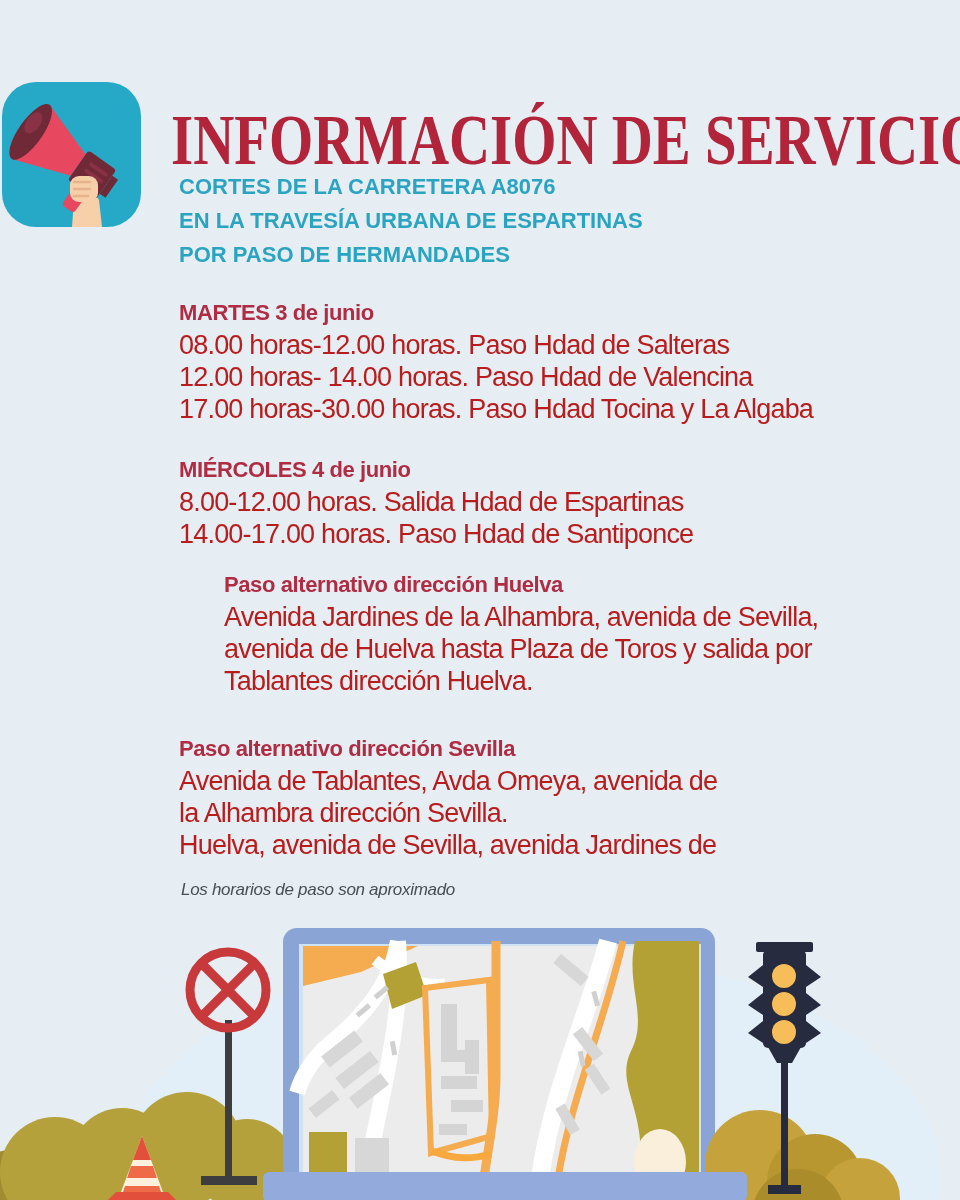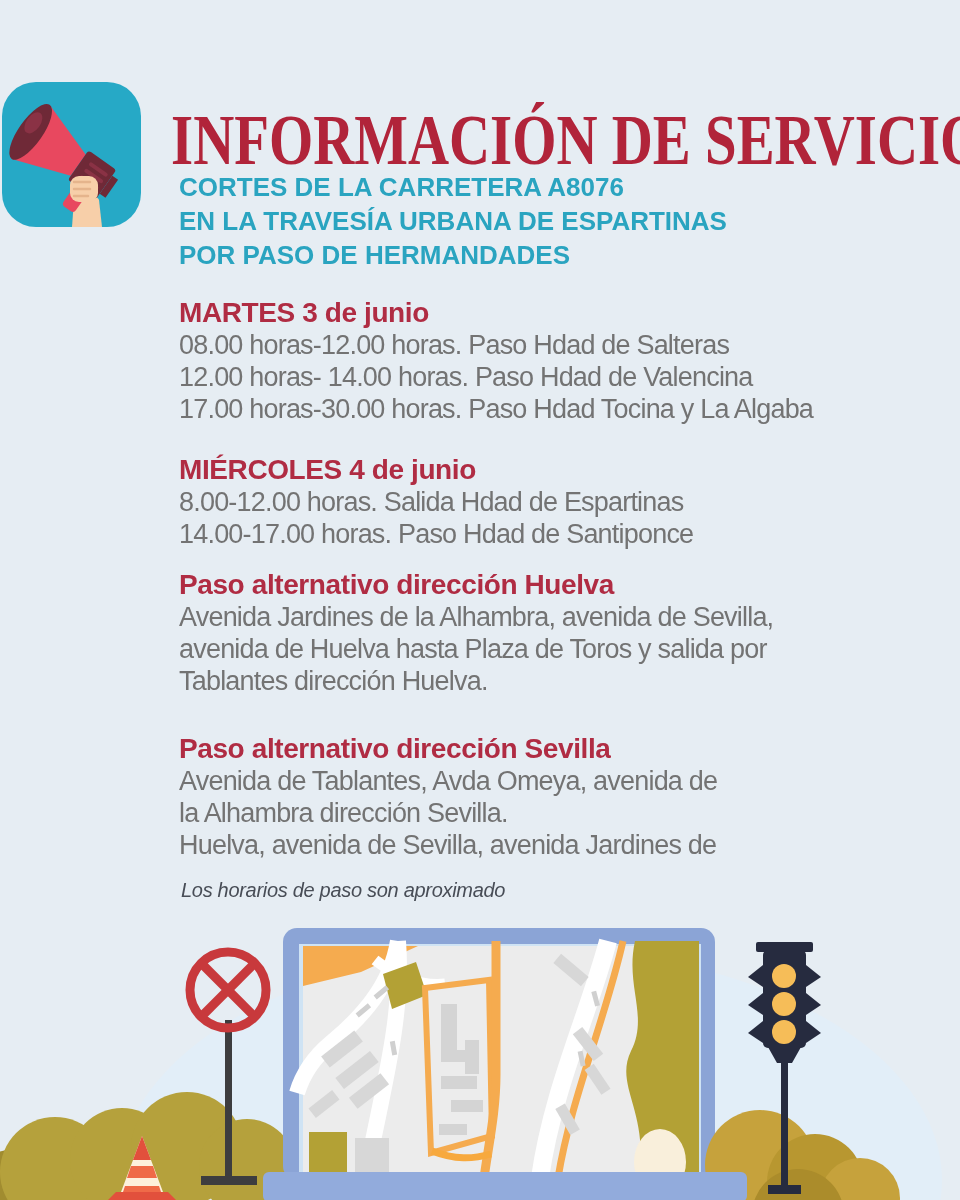--- a/index.html
+++ b/index.html
@@ -7,30 +7,30 @@
   #canvas{position:relative;width:960px;height:1200px;background:#e6edf3;overflow:hidden;}
 
   
   .badge{position:absolute;left:2px;top:82px;width:139px;height:145px;border-radius:34px;background:#26a9c6;}
   .badge svg{position:absolute;left:0;top:0;}
 
   
   .title{position:absolute;left:171px;top:104px;font-family:"Liberation Serif",serif;
          font-weight:700;font-size:72px;line-height:72px;color:#b1243a;white-space:nowrap;
          transform:scaleX(0.79);transform-origin:left top;letter-spacing:0;}
-  .subtitle{position:absolute;left:179px;top:170px;font-weight:700;font-size:26px;line-height:34px;
+  .subtitle{position:absolute;left:179px;top:170px;font-weight:700;font-size:22px;line-height:34px;
             color:#2aa4c0;letter-spacing:0;}
 
   
   .section{position:absolute;left:179px;}
-  .section h2{margin:0;font-size:28px;line-height:33px;font-weight:700;color:#b02c43;letter-spacing:-0.4px;}
-  .section p{margin:0;font-size:27px;line-height:32px;font-weight:400;color:#737373;letter-spacing:-0.8px;}
-  #section-0{top:296px;} #section-1{top:453px;} #section-2{top:568px;} #section-3{top:713px;margin-top:19px;}
-
-  .note{position:absolute;left:181px;top:874px;font-style:italic;font-size:20px;line-height:32px;
+  .section h2{margin:0;font-size:22px;line-height:33px;font-weight:700;color:#b02c43;letter-spacing:-0.4px;}
+  .section p{margin:0;font-size:27px;line-height:32px;font-weight:400;color:#b91c1c;letter-spacing:-0.8px;}
+  #section-0{top:296px;} #section-1{top:453px;} #section-2{top:568px;margin-left:45px;} #section-3{top:713px;margin-top:19px;}
+
+  .note{position:absolute;left:181px;top:874px;font-style:italic;font-size:17px;line-height:32px;
         color:#484d56;letter-spacing:-0.3px;}
 
   
   .illustration{position:absolute;left:0;top:880px;width:960px;height:320px;}
 </style>
 </head>
 <body>
 
 <div id="canvas">
 

